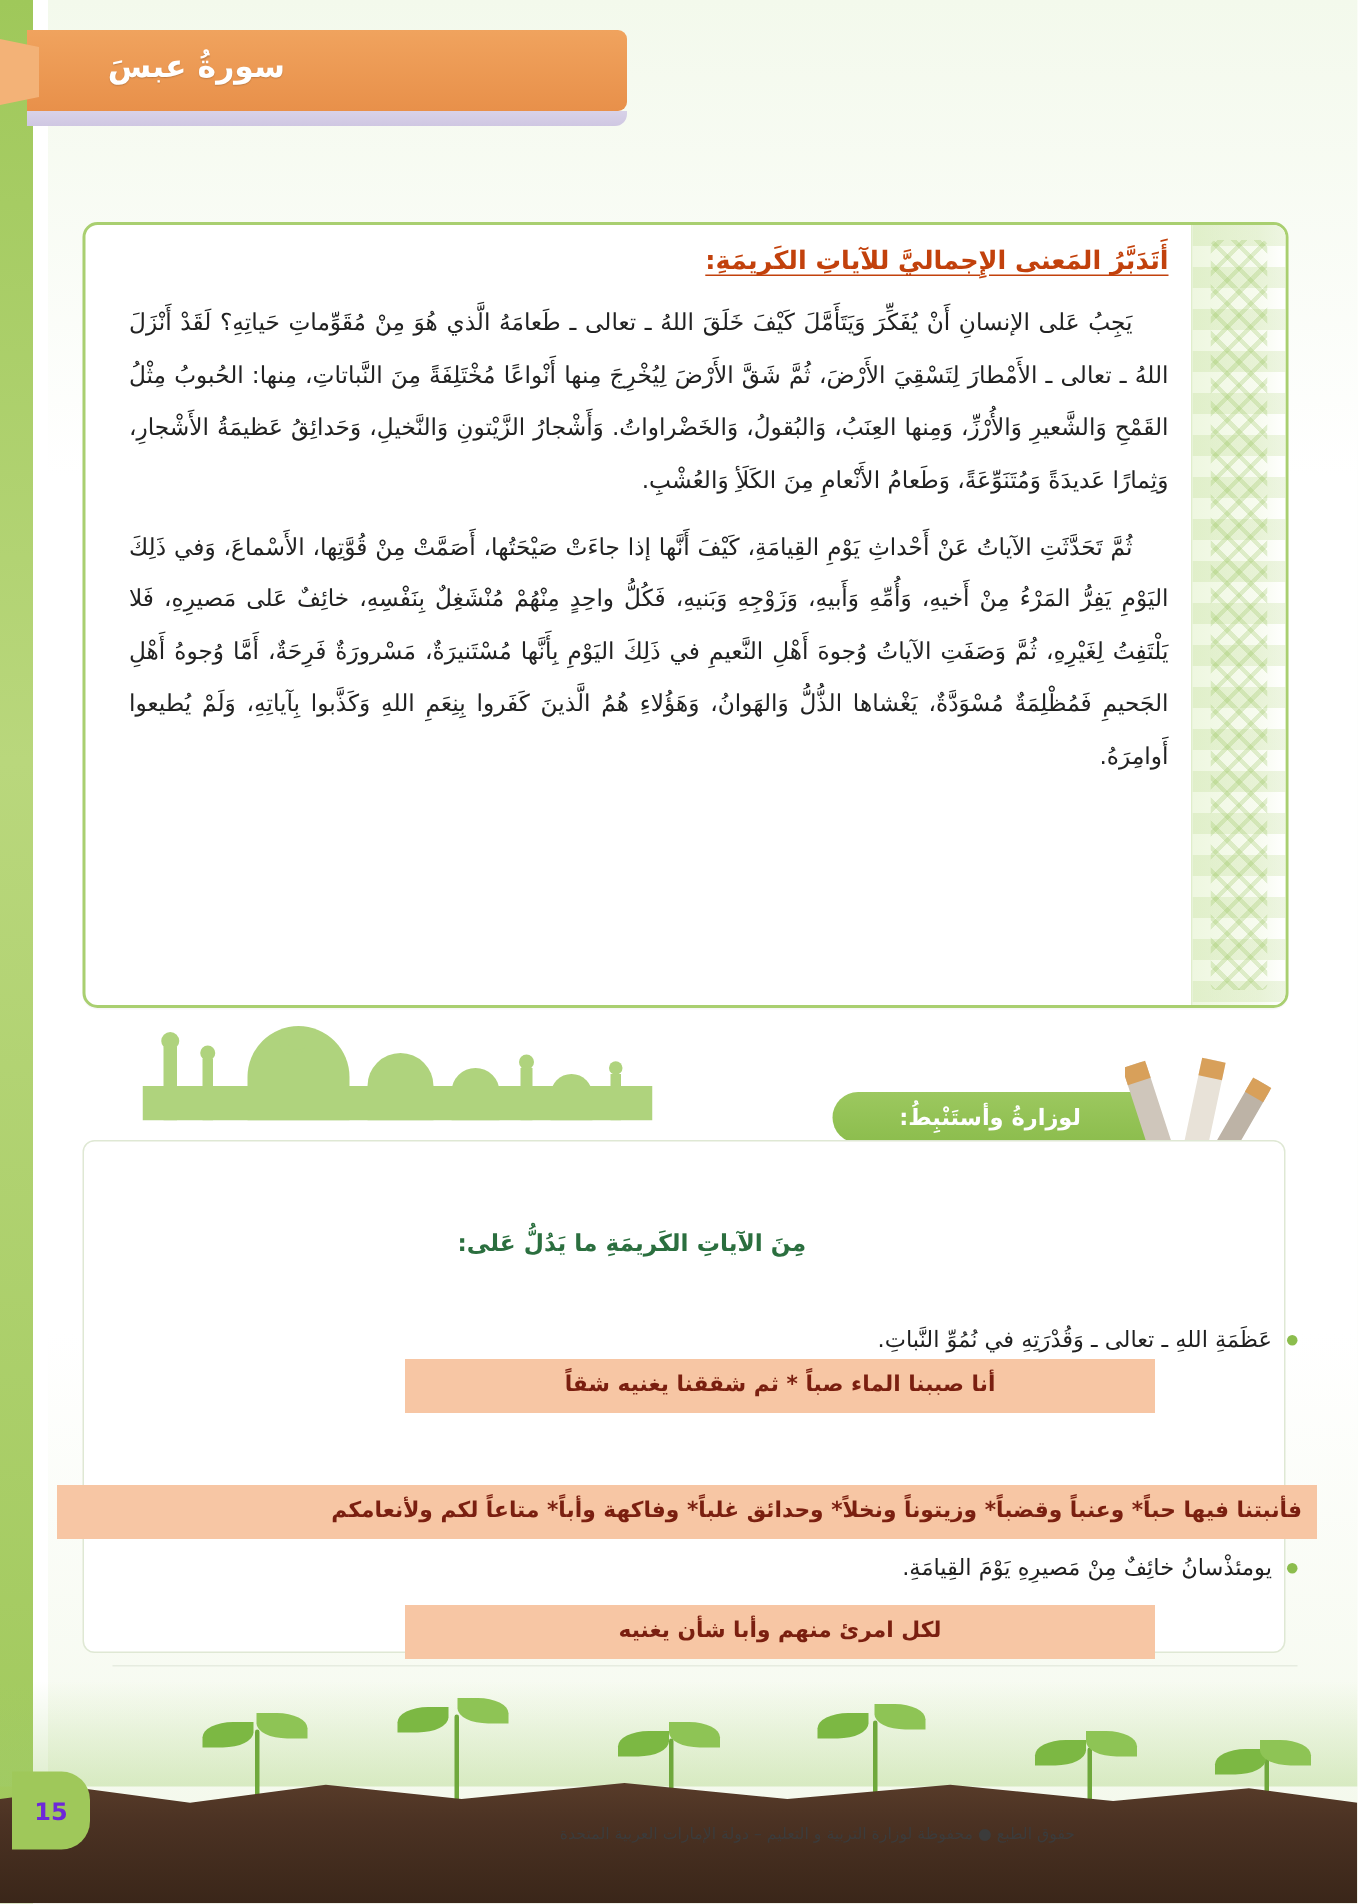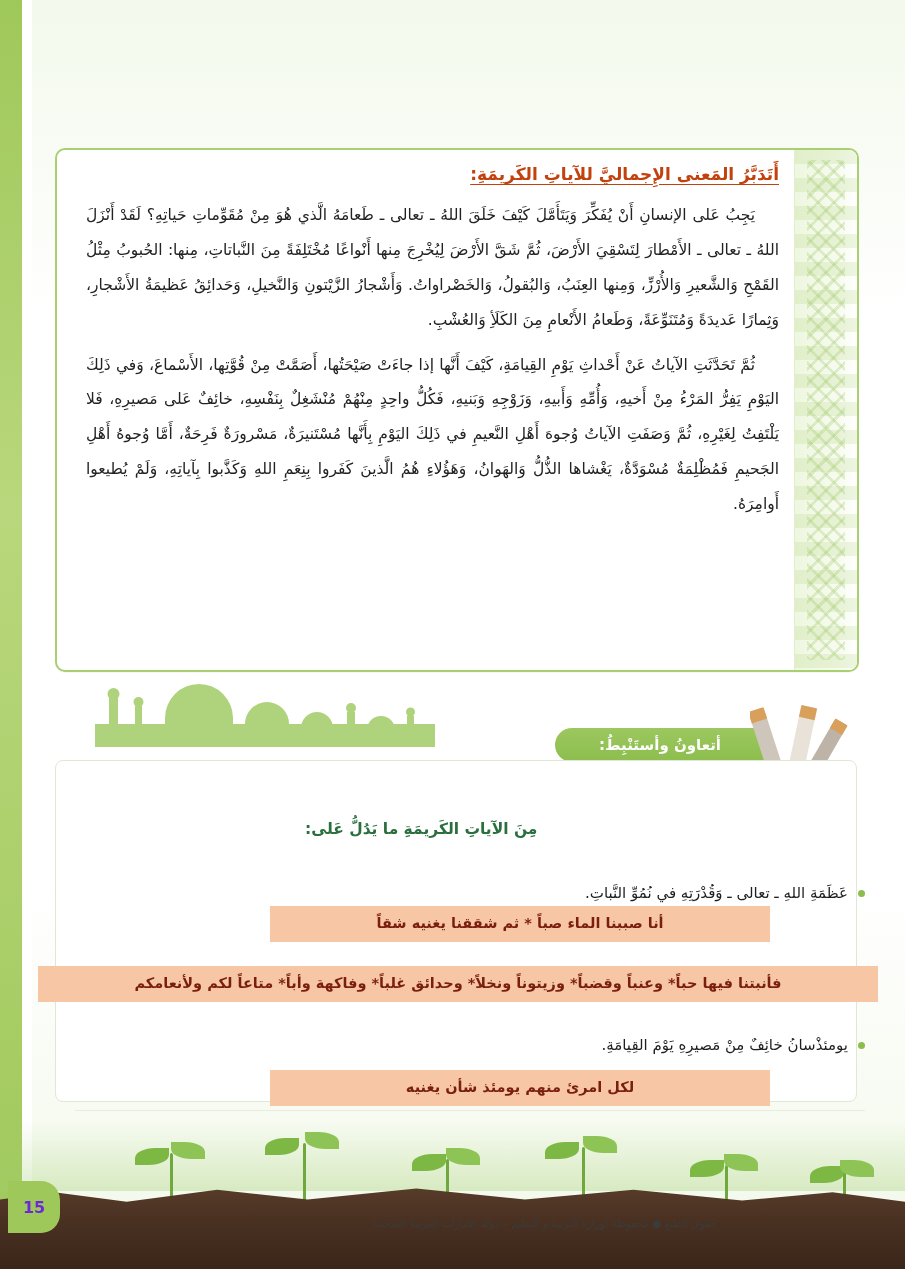--- a/index.html
+++ b/index.html
@@ -179,20 +179,25 @@
 </style>
 </head>
 <body>
 
 <div class="page">
   <div class="page-inner-bg"></div>
 
   <div class="spine"></div>
   <div class="spine-white"></div>
 
+  <div class="header-wrap">
+    <div class="header-band"></div>
+    <div class="header-notch"></div>
+    <div class="header-title">سورةُ عبسَ</div>
+  </div>
 
   <div class="box">
     <div class="box-ornament"></div>
     <div class="box-title">أَتَدَبَّرُ المَعنى الإِجماليَّ للآياتِ الكَريمَةِ:</div>
     <div class="box-body">
       <p class="indent">يَجِبُ عَلى الإنسانِ أَنْ يُفَكِّرَ وَيَتَأَمَّلَ كَيْفَ خَلَقَ اللهُ ـ تعالى ـ طَعامَهُ الَّذي هُوَ مِنْ مُقَوِّماتِ حَياتِهِ؟ لَقَدْ أَنْزَلَ اللهُ ـ تعالى ـ الأَمْطارَ لِتَسْقِيَ الأَرْضَ، ثُمَّ شَقَّ الأَرْضَ لِيُخْرِجَ مِنها أَنْواعًا مُخْتَلِفَةً مِنَ النَّباتاتِ، مِنها: الحُبوبُ مِثْلُ القَمْحِ وَالشَّعيرِ وَالأُرْزِّ، وَمِنها العِنَبُ، وَالبُقولُ، وَالخَضْراواتُ. وَأَشْجارُ الزَّيْتونِ وَالنَّخيلِ، وَحَدائِقُ عَظيمَةُ الأَشْجارِ، وَثِمارًا عَديدَةً وَمُتَنَوِّعَةً، وَطَعامُ الأَنْعامِ مِنَ الكَلَأِ وَالعُشْبِ.</p>
       <p class="indent">ثُمَّ تَحَدَّثَتِ الآياتُ عَنْ أَحْداثِ يَوْمِ القِيامَةِ، كَيْفَ أَنَّها إذا جاءَتْ صَيْحَتُها، أَصَمَّتْ مِنْ قُوَّتِها، الأَسْماعَ، وَفي ذَلِكَ اليَوْمِ يَفِرُّ المَرْءُ مِنْ أَخيهِ، وَأُمِّهِ وَأَبيهِ، وَزَوْجِهِ وَبَنيهِ، فَكُلُّ واحِدٍ مِنْهُمْ مُنْشَغِلٌ بِنَفْسِهِ، خائِفٌ عَلى مَصيرِهِ، فَلا يَلْتَفِتُ لِغَيْرِهِ، ثُمَّ وَصَفَتِ الآياتُ وُجوهَ أَهْلِ النَّعيمِ في ذَلِكَ اليَوْمِ بِأَنَّها مُسْتَنيرَةٌ، مَسْرورَةٌ فَرِحَةٌ، أَمَّا وُجوهُ أَهْلِ الجَحيمِ فَمُظْلِمَةٌ مُسْوَدَّةٌ، يَغْشاها الذُّلُّ وَالهَوانُ، وَهَؤُلاءِ هُمُ الَّذينَ كَفَروا بِنِعَمِ اللهِ وَكَذَّبوا بِآياتِهِ، وَلَمْ يُطيعوا أَوامِرَهُ.</p>
     </div>
   </div>
 
@@ -209,21 +214,21 @@
       <rect x="252" y="40" width="8" height="35"></rect>
       <circle cx="256" cy="36" r="5"></circle>
       <path d="M272 75 V58 a14 14 0 0 1 28 0 V75 Z"></path>
       <rect x="312" y="44" width="7" height="31"></rect>
       <circle cx="315.5" cy="40" r="4.5"></circle>
       <path d="M104 14 a7 7 0 1 0 5 11 a9 9 0 1 1 -5 -11 Z"></path>
     </g>
   </svg>
 
   <div class="green-tab">
-    <span>أتعاونُ وأستَنْبِطُ:</span>
+    <span>لوزارةُ وأستَنْبِطُ:</span>
   </div>
   <svg class="pencils" viewBox="0 0 105 95">
     <g>
       <rect x="8" y="8" width="16" height="66" rx="3" fill="#cfc6bb" transform="rotate(-18 16 41)"></rect>
       <rect x="8" y="8" width="16" height="12" fill="#d8a05a" transform="rotate(-18 16 41)"></rect>
       <rect x="44" y="6" width="16" height="70" rx="3" fill="#e8e2d8" transform="rotate(12 52 41)"></rect>
       <rect x="44" y="6" width="16" height="12" fill="#d8a05a" transform="rotate(12 52 41)"></rect>
       <rect x="70" y="18" width="14" height="58" rx="3" fill="#bdb3a6" transform="rotate(30 77 47)"></rect>
       <rect x="70" y="18" width="14" height="11" fill="#d8a05a" transform="rotate(30 77 47)"></rect>
     </g>
@@ -231,26 +236,26 @@
 
   <div class="lower-card"></div>
 
   <div class="lead">مِنَ الآياتِ الكَريمَةِ ما يَدُلُّ عَلى:</div>
 
   <div class="bullet-row" style="top:872px;margin-top:12px;">
     <span class="dot"></span><span>عَظَمَةِ اللهِ ـ تعالى ـ وَقُدْرَتِهِ في نُمُوِّ النَّباتِ.</span>
   </div>
   <div class="answer" style="left:270px;top:906px;width:480px;">أنا صببنا الماء صباً * ثم شققنا يغنيه شقاً</div>
 
-  <div class="answer" style="left:38px;top:966px;width:820px;">فأنبتنا فيها حباً* وعنباً وقضباً* وزيتوناً ونخلاً* وحدائق غلباً* وفاكهة وأباً* متاعاً لكم ولأنعامكم</div>
+  <div class="answer" style="left:38px;top:990px;width:820px;text-align:right;">فأنبتنا فيها حباً* وعنباً وقضباً* وزيتوناً ونخلاً* وحدائق غلباً* وفاكهة وأباً* متاعاً لكم ولأنعامكم</div>
 
   <div class="bullet-row" style="top:1036px;">
     <span class="dot"></span><span>يومئذْسانُ خائِفٌ مِنْ مَصيرِهِ يَوْمَ القِيامَةِ.</span>
   </div>
-  <div class="answer" style="left:270px;top:1070px;width:480px;">لكل امرئ منهم يومئذ شأن يغنيه</div>
+  <div class="answer" style="left:270px;top:1070px;width:480px;">لكل امرئ منهم وأبا شأن يغنيه</div>
 
   <div class="rule" style="top:1110px;"></div>
 
   <div class="grass-green"></div>
 
   <div class="sprout" style="left:135px;width:70px;height:70px;">
     <div class="stem" style="height:60px;"></div>
     <div class="leafL" style="left:0;bottom:48px;"></div>
     <div class="leafR" style="left:36px;bottom:54px;"></div>
   </div>

